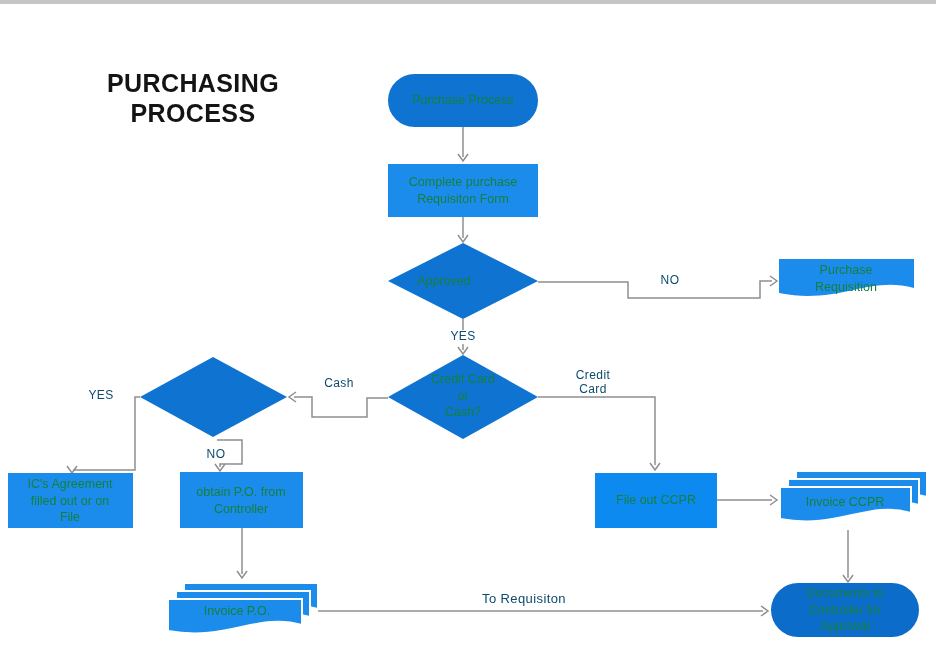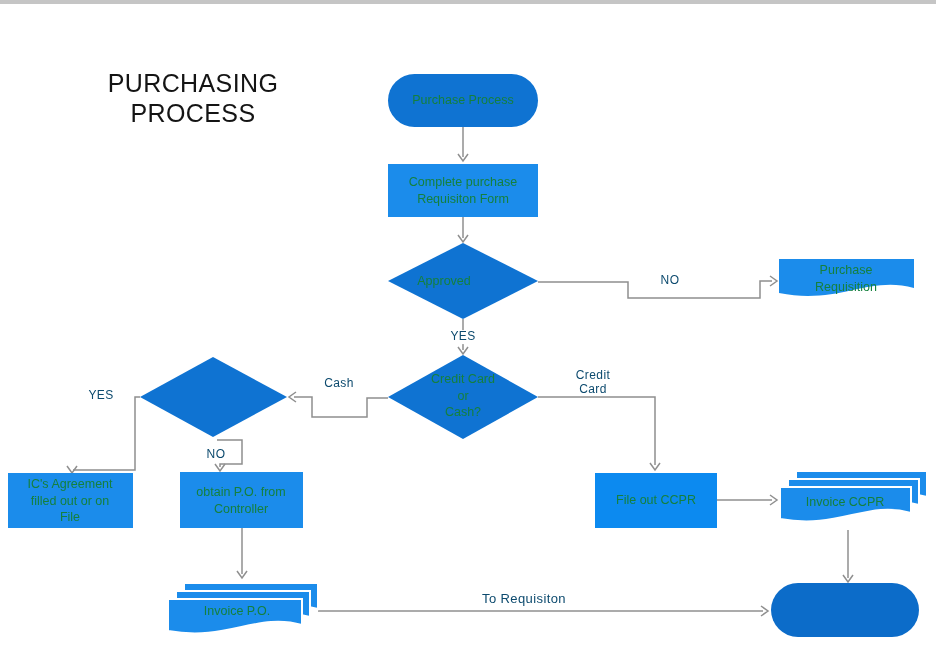--- a/index.html
+++ b/index.html
@@ -2,21 +2,21 @@
 <html><head>
 <meta charset="utf-8">
 <style>
   *{margin:0;padding:0;box-sizing:border-box}
   html,body{background:#fff}
   body{width:936px;height:666px;font-family:"Liberation Sans",sans-serif}
   .canvas{position:relative;width:936px;height:666px;background:#fff;overflow:hidden}
   .topbar{position:absolute;top:0;left:0;width:936px;height:4px;background:#c5c5c5}
   svg.layer{position:absolute;top:0;left:0}
   .title{position:absolute;left:98px;top:69px;width:190px;text-align:center;
-         font-size:25px;font-weight:normal;color:#141414;line-height:1.18;letter-spacing:.4px}
+         font-size:25px;font-weight:bold;color:#141414;line-height:1.18;letter-spacing:.4px}
   .nlabel{position:absolute;transform:translate(-50%,-50%);color:#15803d;font-size:12.5px;
           line-height:1.32;text-align:center;white-space:pre-line}
   .elabel{position:absolute;transform:translate(-50%,-50%);color:#0c4a6e;font-size:12px;
           line-height:1.15;text-align:center;white-space:pre-line;letter-spacing:.4px}
   .elabel.bg{background:#fff;padding:0 3px}
   .elabel.big{font-size:13px}
   .connector,.chev{stroke:#8f8f8f;stroke-width:1.5;fill:none}
   .fill-dark{fill:#0f73d2}
   .fill-light{fill:#1b8ceb}
   .fill-azure{fill:#0c8af0}
@@ -113,20 +113,23 @@
 or
 Cash?</div>
   <div class="nlabel" style="left:70px;top:501px">IC's Agreement
 filled out or on
 File</div>
   <div class="nlabel" style="left:241px;top:500px">obtain P.O. from
 Controller</div>
   <div class="nlabel" style="left:237px;top:611px">Invoice P.O.</div>
   <div class="nlabel" style="left:656px;top:500px">File out CCPR</div>
   <div class="nlabel" style="left:845px;top:502px">Invoice CCPR</div>
+  <div class="nlabel" style="left:845px;top:610px">Documents to
+Controller for
+Approval</div>
 
   <div class="elabel" style="left:670px;top:281px">NO</div>
   <div class="elabel bg" style="left:463px;top:337px">YES</div>
   <div class="elabel bg" style="left:339px;top:384px">Cash</div>
   <div class="elabel" style="left:593px;top:383px">Credit
 Card</div>
   <div class="elabel" style="left:101px;top:396px">YES</div>
   <div class="elabel bg" style="left:216px;top:455px">NO</div>
   <div class="elabel big" style="left:524px;top:599px">To Requisiton</div>
 </div>

